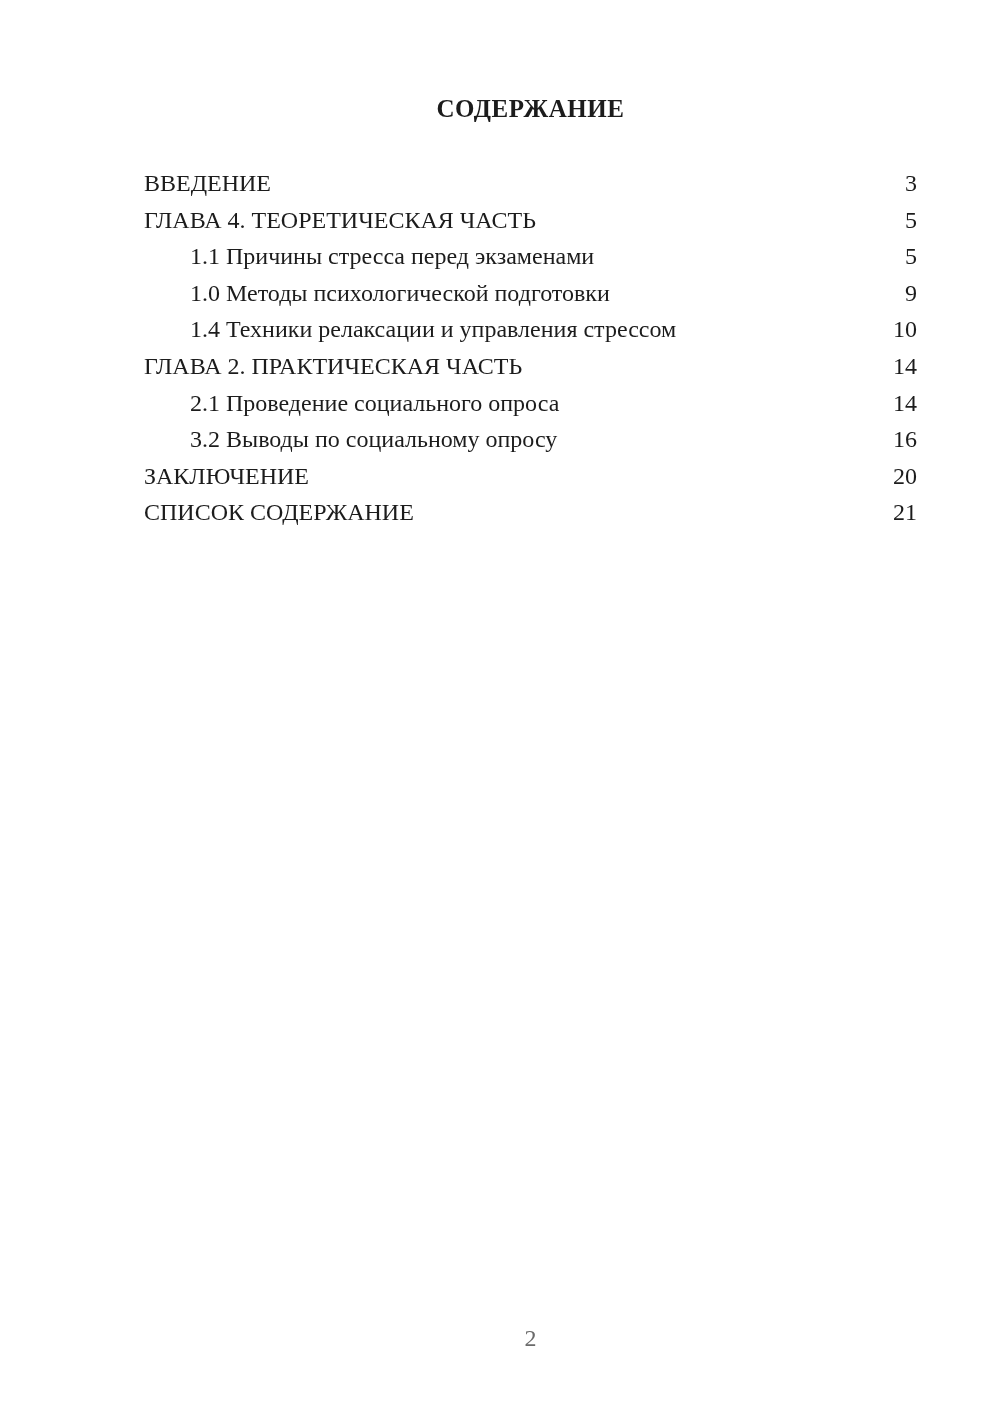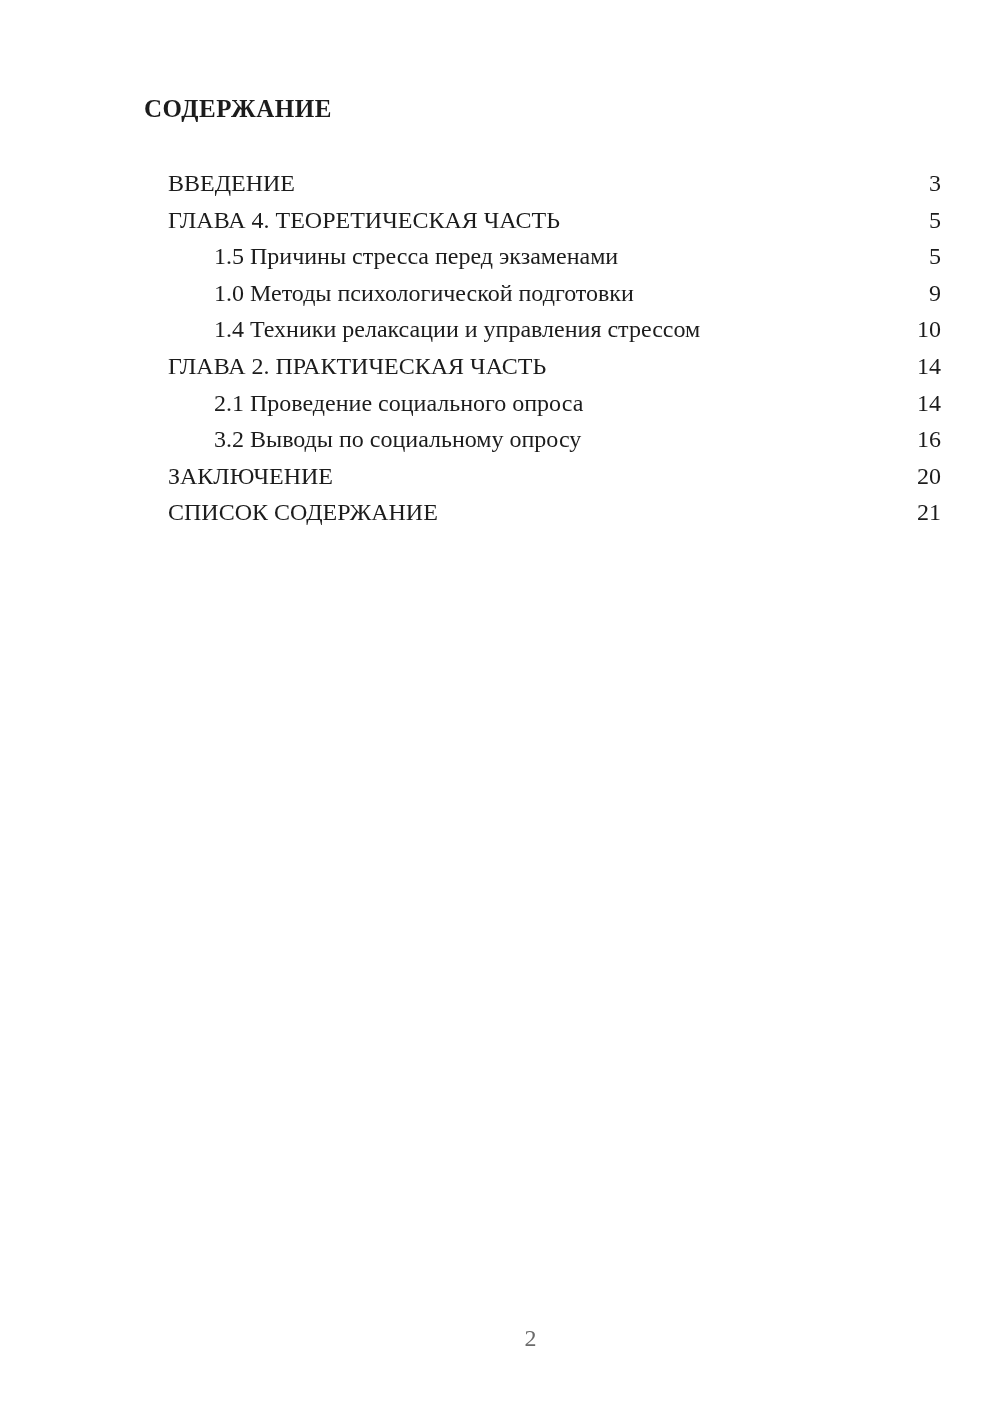--- a/index.html
+++ b/index.html
@@ -13,33 +13,32 @@
     font-family: "Liberation Serif", "DejaVu Serif", serif;
     color: #1c1c1c;
     overflow: hidden;
   }
 
   .doc-title {
     position: absolute;
     top: 94px;
     left: 144px;
     width: 773px;
-    text-align: left;
+    text-align: center;
     font-size: 25px;
     line-height: 30px;
     font-weight: bold;
     letter-spacing: 0.5px;
   }
 
   .toc {
     position: absolute;
     top: 165px;
     left: 144px;
     width: 773px;
-    margin-left: 24px;
   }
 
   .toc-row {
     display: flex;
     justify-content: space-between;
     align-items: baseline;
     font-size: 24px;
     line-height: 36.6px;
   }
 
@@ -74,21 +73,21 @@
   <div class="toc">
       <div class="toc-row level-0">
     <span class="toc-label">ВВЕДЕНИЕ</span>
     <span class="toc-page">3</span>
   </div>
       <div class="toc-row level-0">
     <span class="toc-label">ГЛАВА 4. ТЕОРЕТИЧЕСКАЯ ЧАСТЬ</span>
     <span class="toc-page">5</span>
   </div>
       <div class="toc-row level-1">
-    <span class="toc-label">1.5 Причины стресса перед экзаменами</span>
+    <span class="toc-label">1.1 Причины стресса перед экзаменами</span>
     <span class="toc-page">5</span>
   </div>
       <div class="toc-row level-1">
     <span class="toc-label">1.0 Методы психологической подготовки</span>
     <span class="toc-page">9</span>
   </div>
       <div class="toc-row level-1">
     <span class="toc-label">1.4 Техники релаксации и управления стрессом</span>
     <span class="toc-page">10</span>
   </div>

